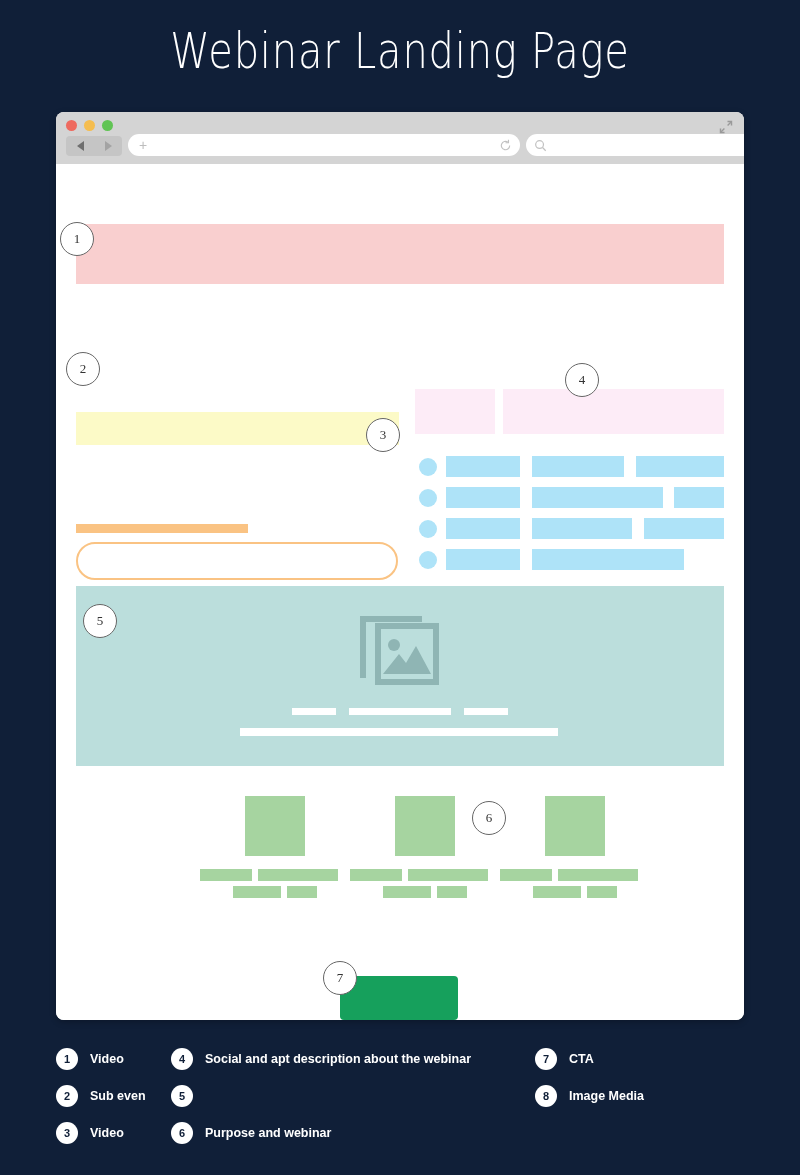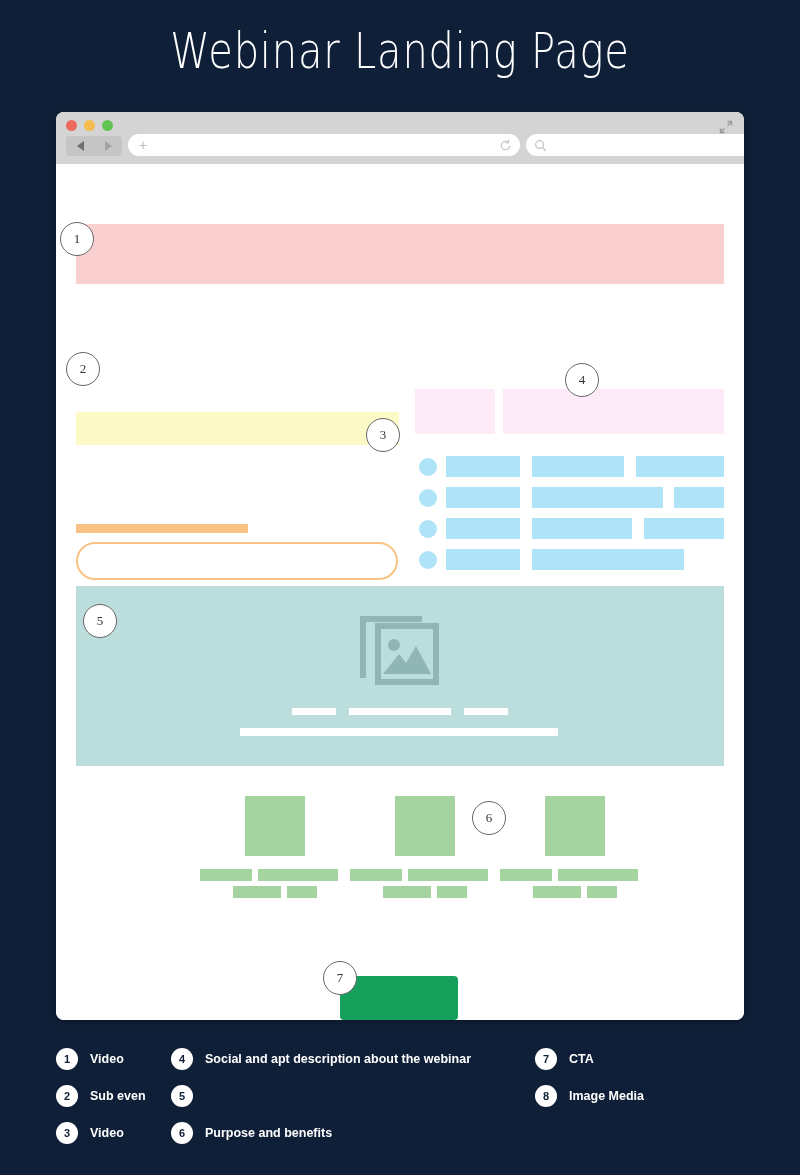--- a/index.html
+++ b/index.html
@@ -307,21 +307,21 @@
   <div class="legend-col" style="left:115px;">
     <div class="legend-item">
       <div class="legend-num">4</div>
       <div class="legend-label">Social and apt description about the webinar</div>
     </div>
     <div class="legend-item">
       <div class="legend-num">5</div>
     </div>
     <div class="legend-item">
       <div class="legend-num">6</div>
-      <div class="legend-label">Purpose and benefits</div>
+      <div class="legend-label">Purpose and webinar</div>
     </div>
   </div>
 
   <div class="legend-col" style="left:479px;">
     <div class="legend-item">
       <div class="legend-num">7</div>
       <div class="legend-label">CTA</div>
     </div>
     <div class="legend-item">
       <div class="legend-num">8</div>

